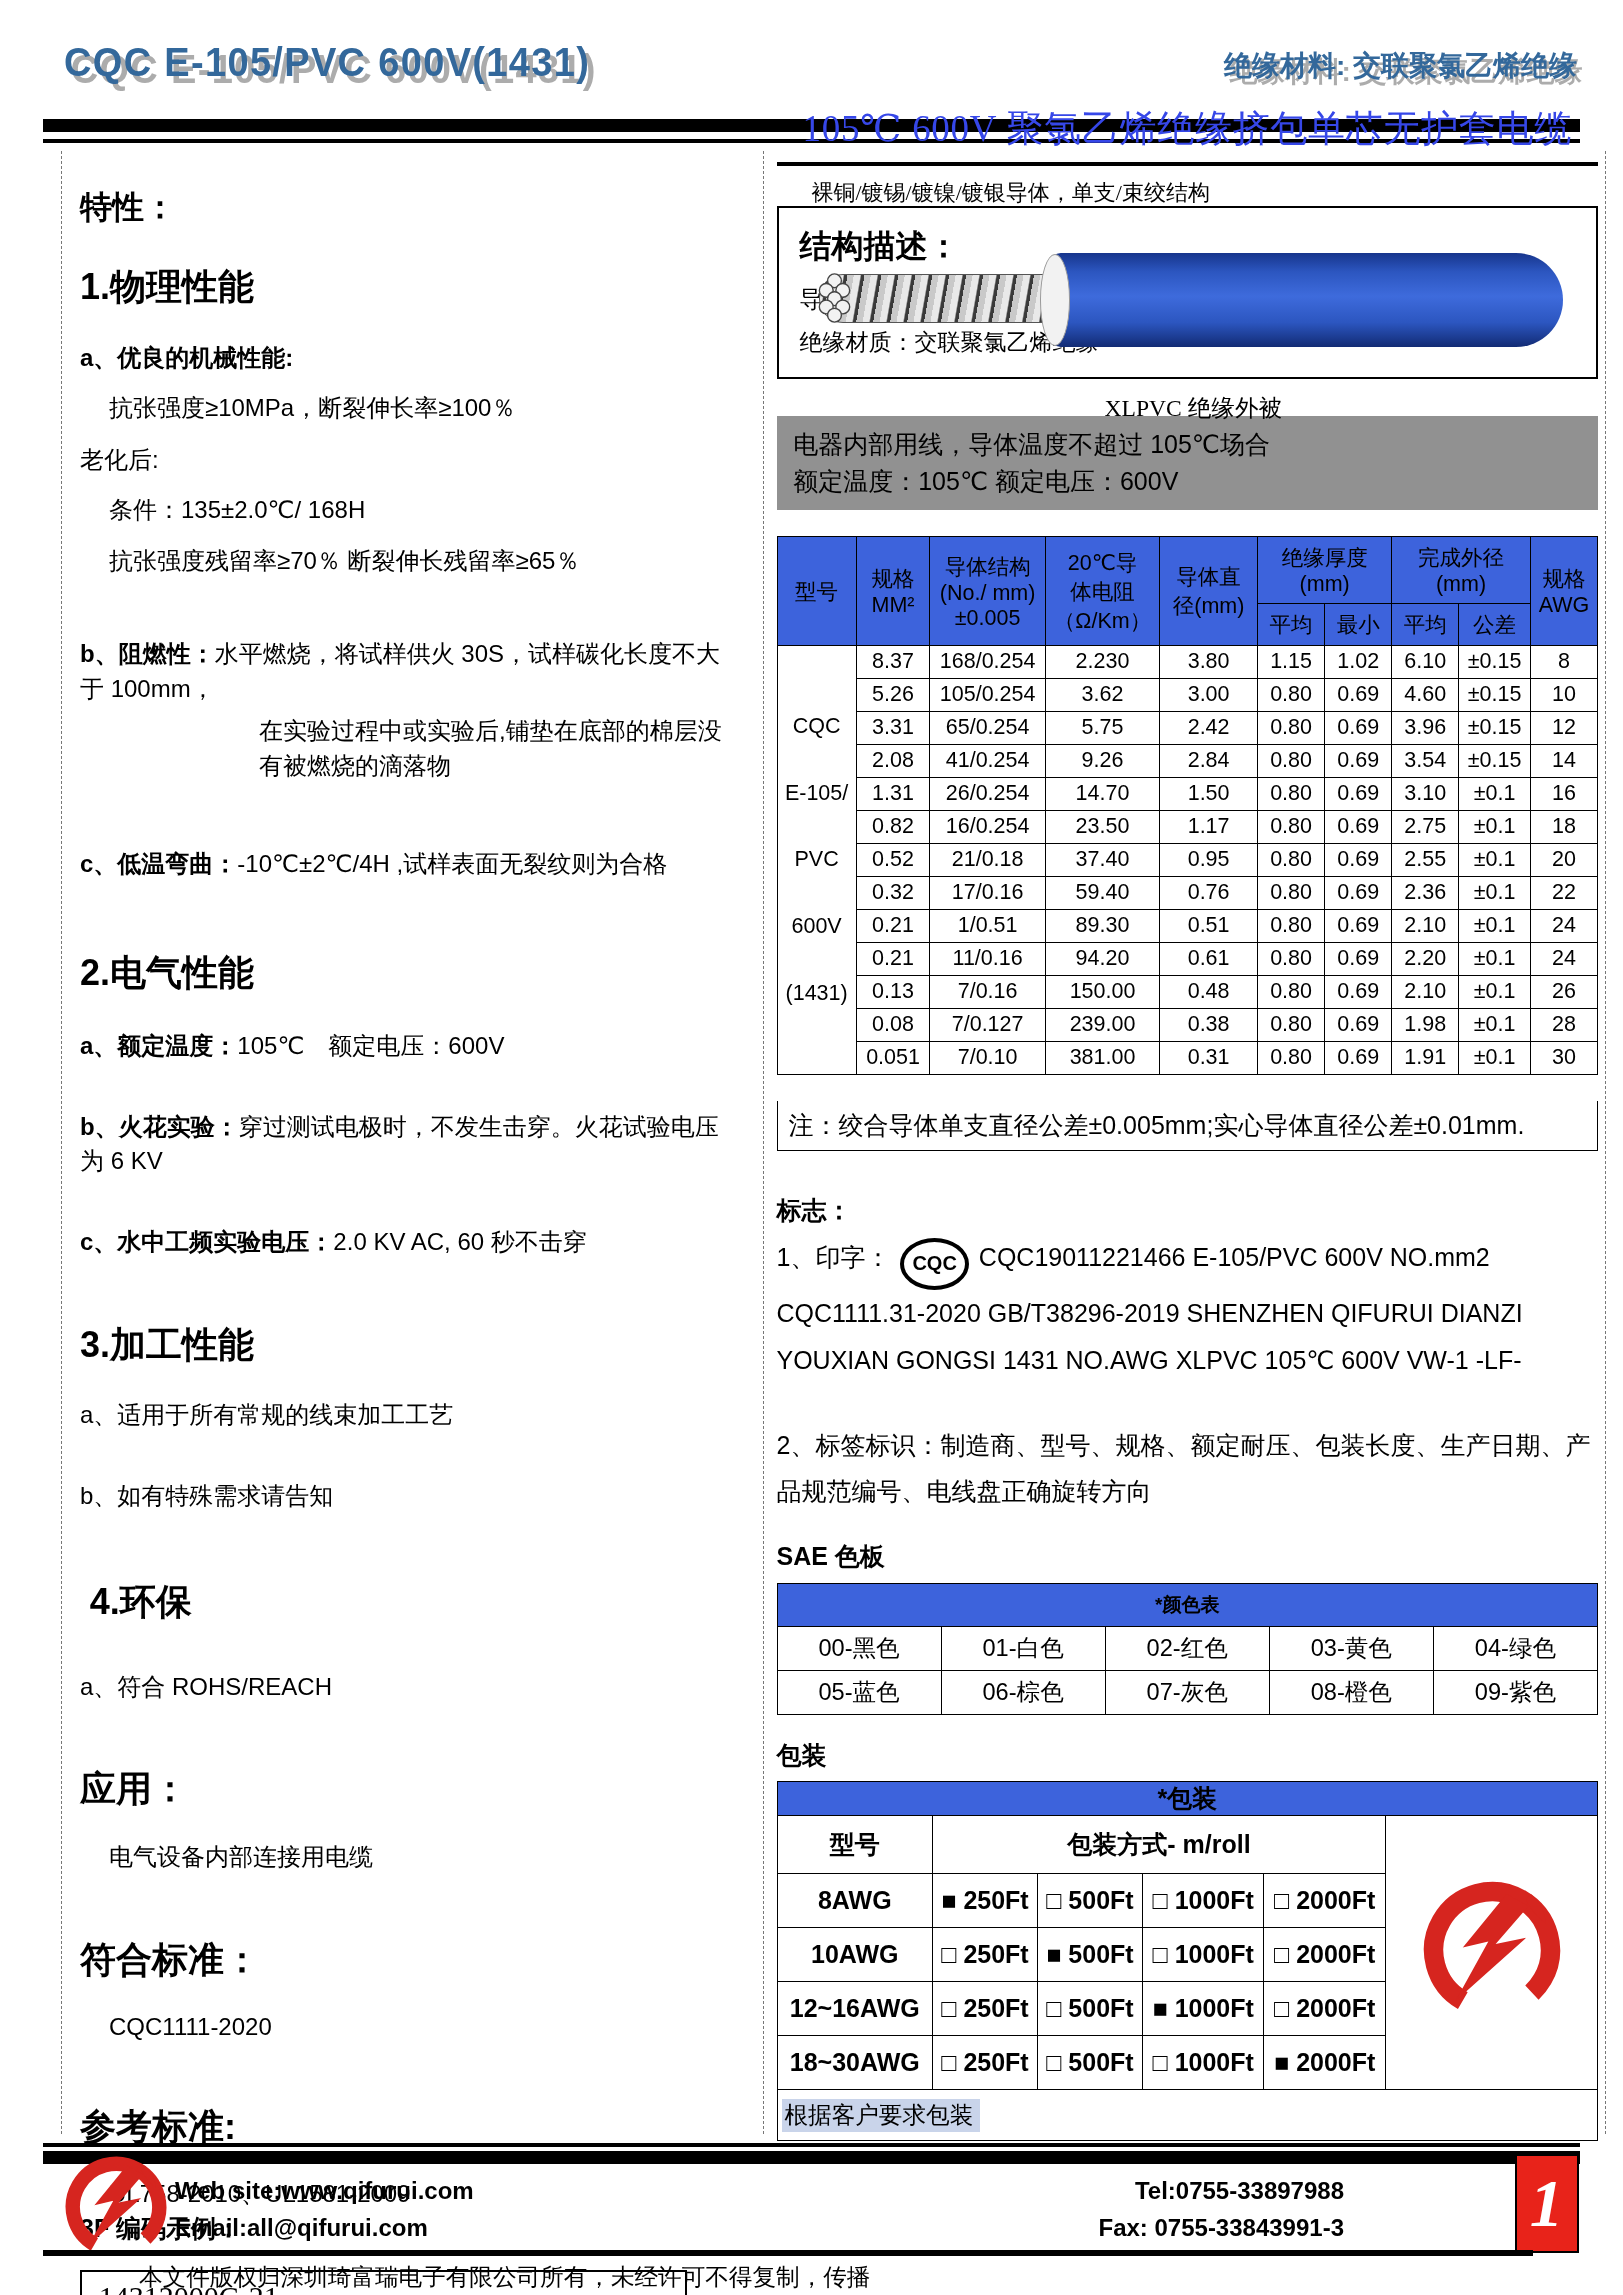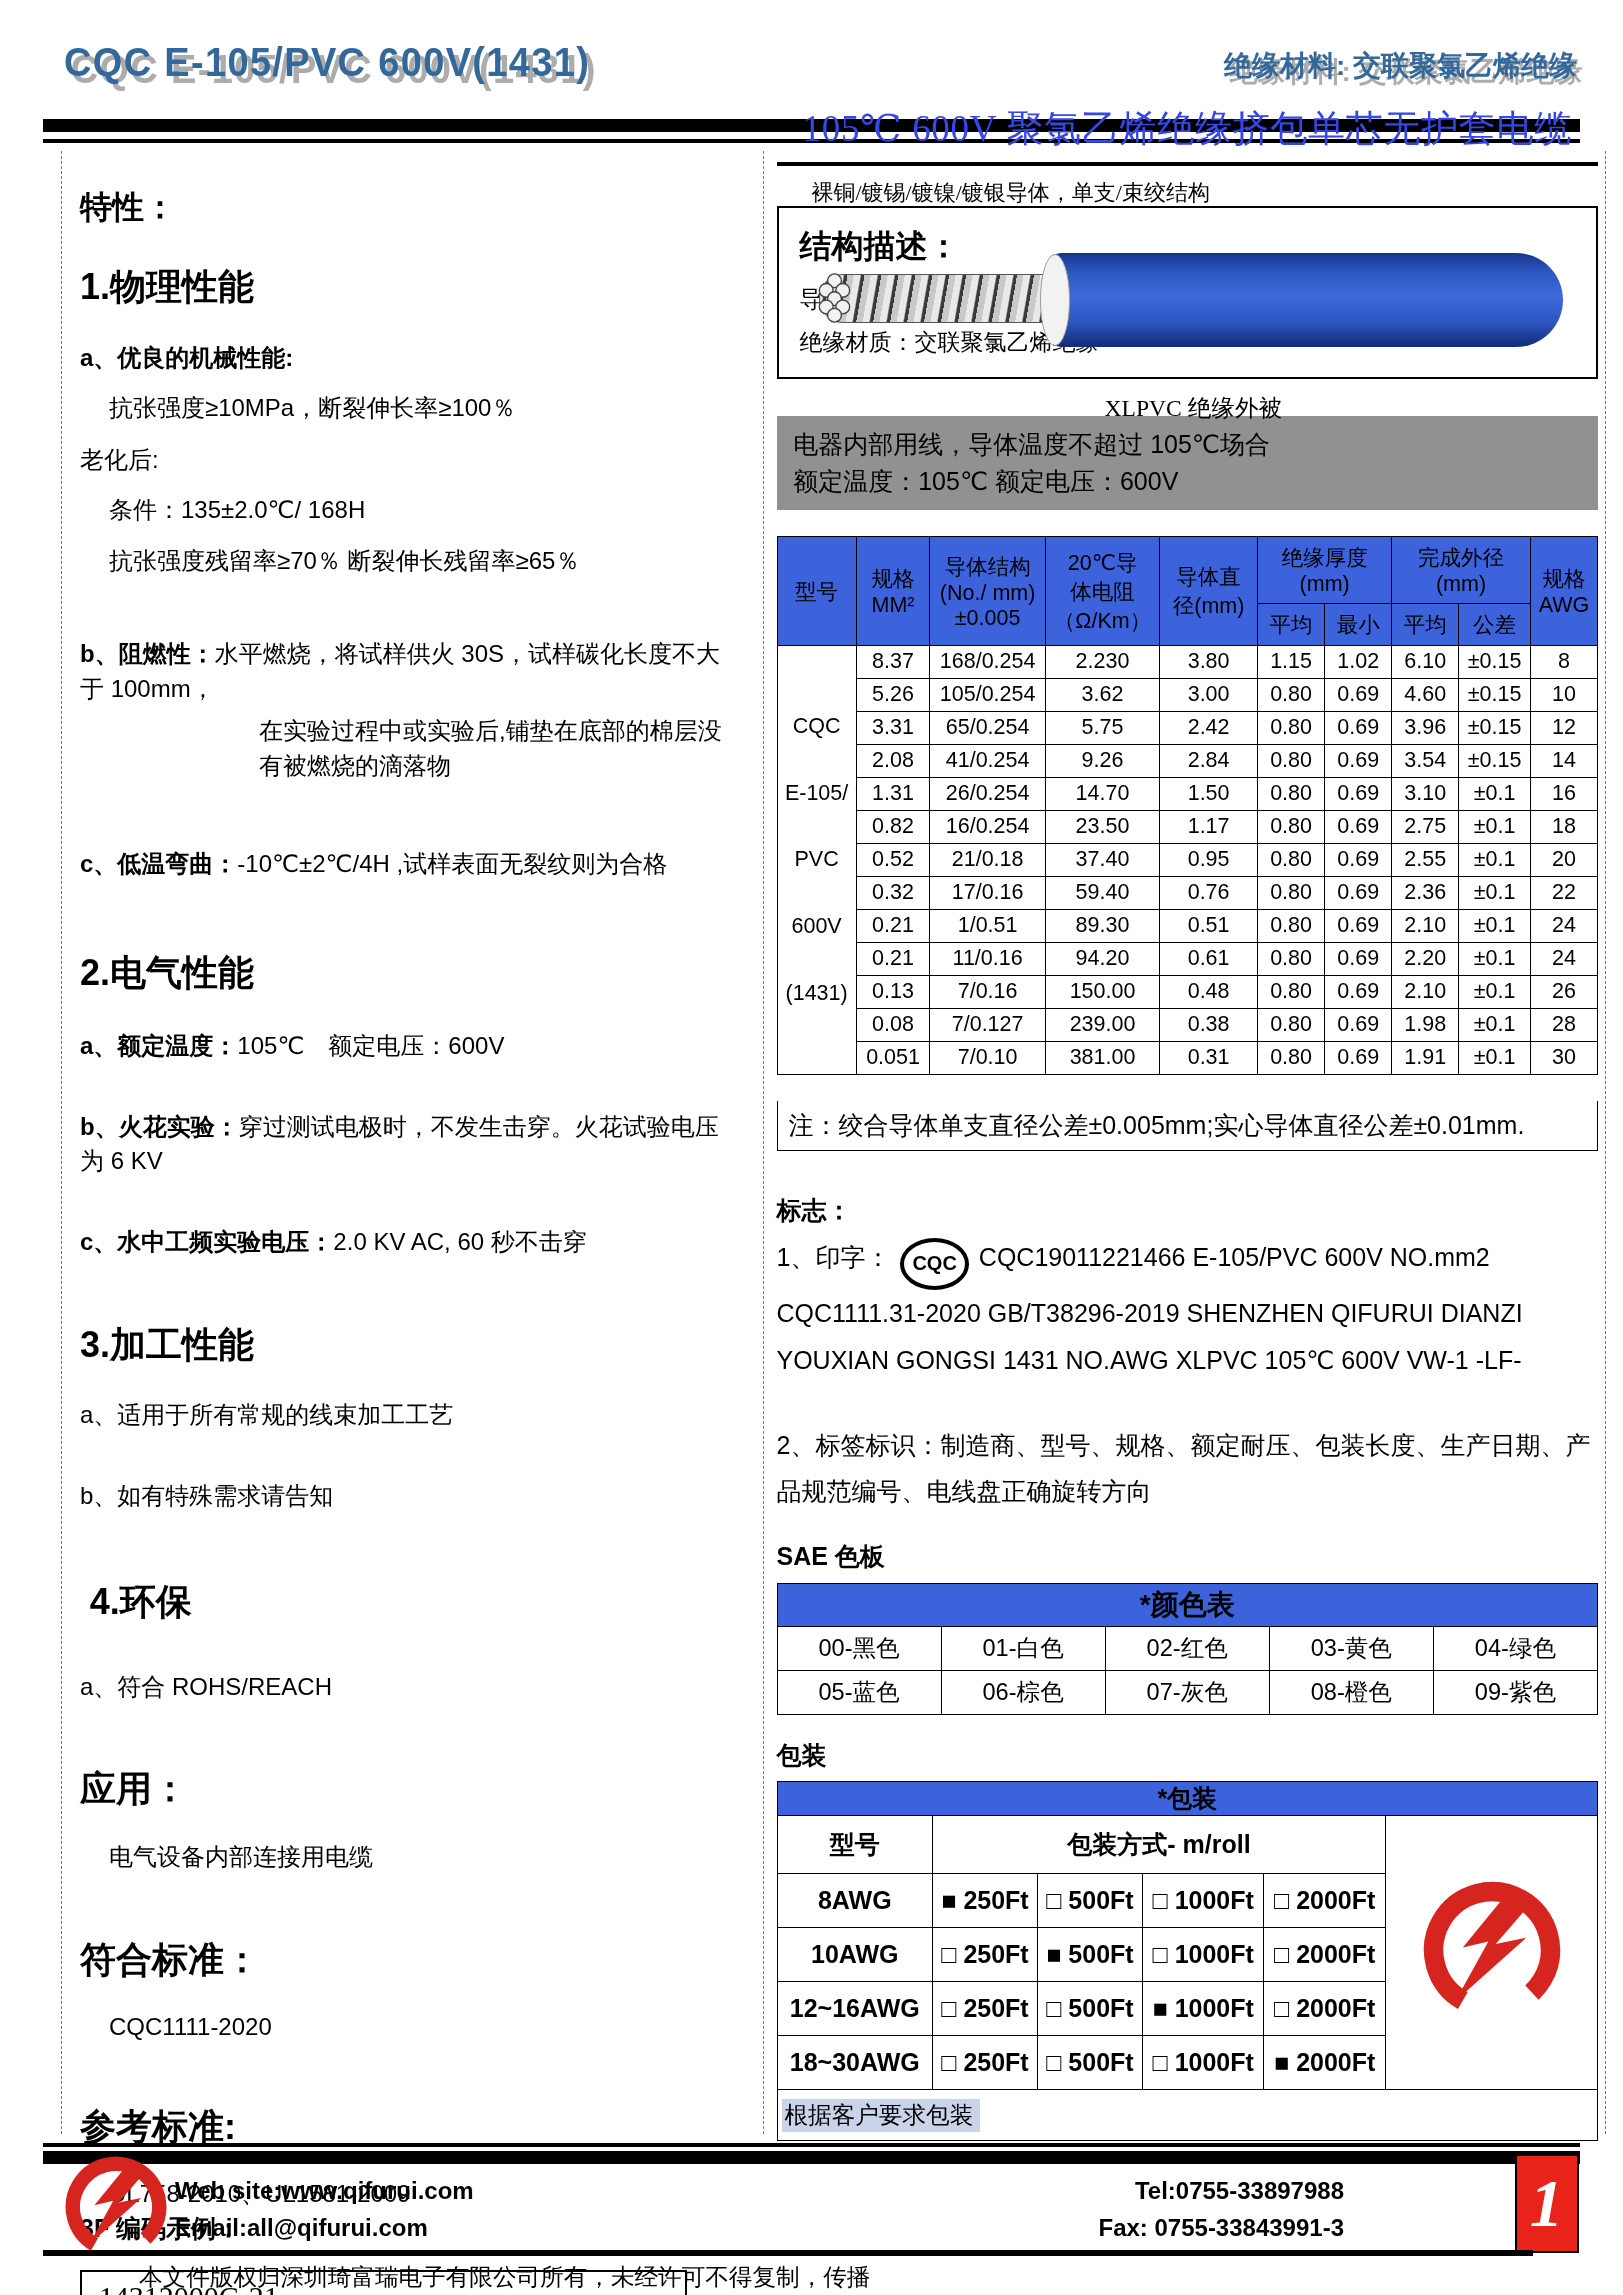--- a/index.html
+++ b/index.html
@@ -81,21 +81,21 @@
   .mark-p1 { font-size:25px; line-height:1.85; margin-top:7px; }
   .cqc-badge { display:inline-block; border:4.2px solid #000; border-radius:50%; padding:2.8px 8.3px 4.2px;
                font-weight:bold; font-size:20px; letter-spacing:0; vertical-align:-4.2px; margin:0 9.7px; }
   .mark-p2 { font-size:25px; line-height:1.85; margin-top:39px; }
 
   
   .sae-group { margin-top:auto; }
   .tbl-label { font-size:25px; font-weight:bold; margin-bottom:9.7px; }
   .sae-table { width:100%; }
   .sae-table th, .sae-table td { border:1.4px solid #000; text-align:center; }
-  .sae-table th { background:#3D63DC; font-size:28px; height:43px; }
+  .sae-table th { background:#3D63DC; font-size:19px; height:43px; }
   .sae-table td { font-size:23.6px; height:44px; width:20%; }
 
   .pack-wrap { margin-top:23.6px; }
   .pack-table { width:100%; }
   .pack-table th, .pack-table td { border:1.4px solid #000; text-align:center; }
   .pack-table th { background:#3D63DC; font-size:25px; height:28px; }
   .pack-table tbody td { font-size:25px; font-weight:bold; height:54px; }
   .pack-table td.ph { height:58px; font-weight:bold; }
   .pack-table td.logo-cell { width:212px; font-weight:normal; }
   .pack-table td.logo-cell svg { width:146px; height:146px; }

